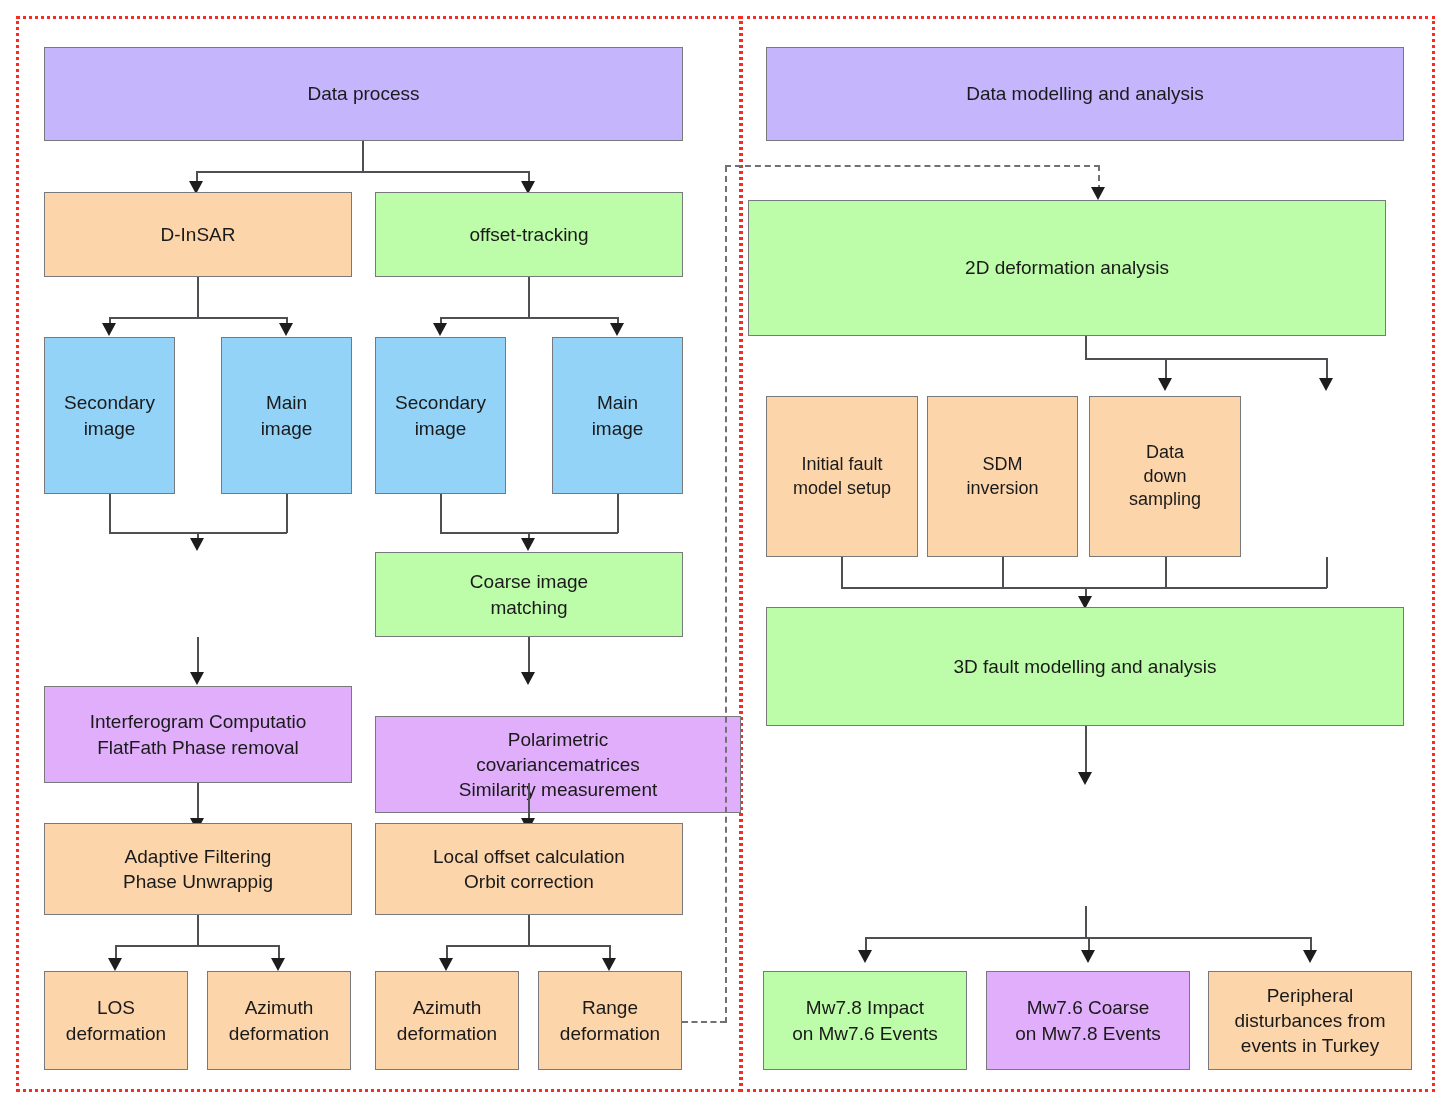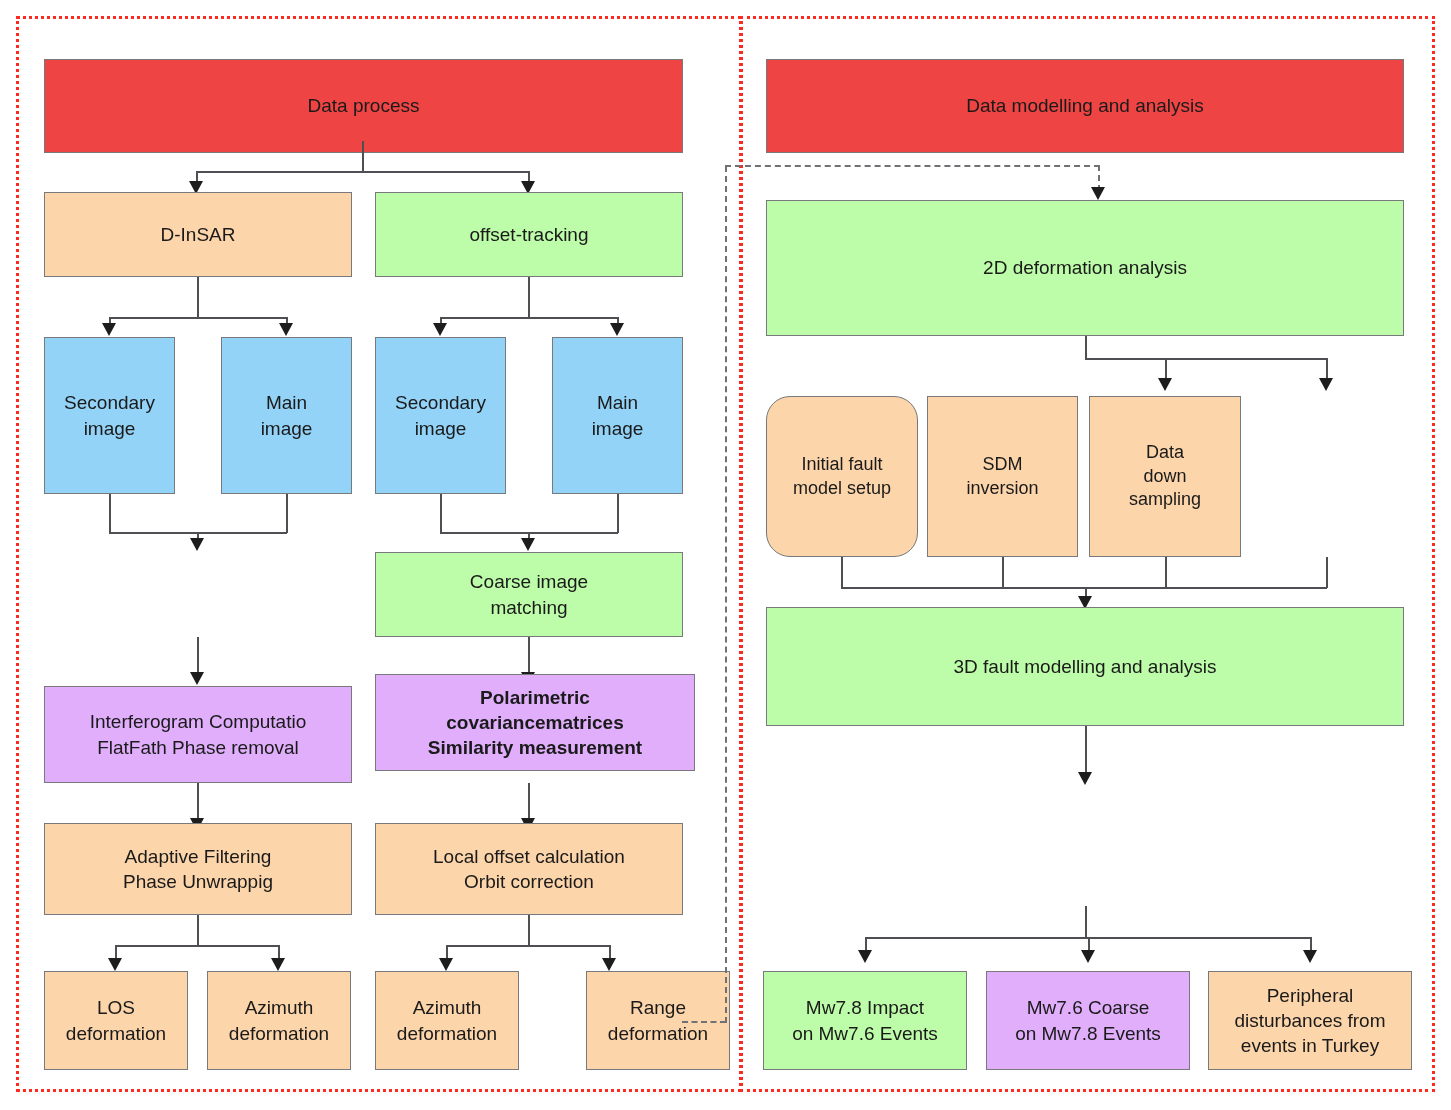--- a/index.html
+++ b/index.html
@@ -32,21 +32,21 @@
     display: flex;
     align-items: center;
     justify-content: center;
     text-align: center;
     color: #1a1a1a;
     font-size: 19px;
     line-height: 1.32;
     padding: 2px 6px;
     white-space: pre-line;
   }
-  .fill-white  { background: #ef4444; margin-top: 12px; }
+  .fill-white  { background: #c4b5fd; }
   .fill-orange { background: #fcd5aa; }
   .fill-green  { background: #bdfca8; }
   .fill-blue   { background: #93d3f8; }
   .fill-purple { background: #e0aefb; }
 
   .node.small { font-size: 18px; }
 
   
   .vline, .hline {
     position: absolute;
@@ -134,21 +134,21 @@
   <div class="node fill-green" style="left:375px; top:552px; width:308px; height:85px;">Coarse image
 matching</div>
 
   <div class="vline" style="left:197px; top:637px; height:42px;"></div>
   <div class="arrow" style="left:190px; top:672px;"></div>
   <div class="vline" style="left:528px; top:637px; height:42px;"></div>
   <div class="arrow" style="left:521px; top:672px;"></div>
 
   <div class="node fill-purple" style="left:44px; top:686px; width:308px; height:97px;">Interferogram Computatio
 FlatFath Phase removal</div>
-  <div class="node fill-purple" style="left:375px; top:674px; width:320px; height:97px;font-weight:bold;">Polarimetric
+  <div class="node fill-purple" style="left:375px; top:716px; width:366px; height:97px;">Polarimetric
 covariancematrices
 Similarity measurement</div>
 
   <div class="vline" style="left:197px; top:783px; height:42px;"></div>
   <div class="arrow" style="left:190px; top:818px;"></div>
   <div class="vline" style="left:528px; top:783px; height:42px;"></div>
   <div class="arrow" style="left:521px; top:818px;"></div>
 
   <div class="node fill-orange" style="left:44px; top:823px; width:308px; height:92px;">Adaptive Filtering
 Phase Unwrappig</div>
@@ -168,41 +168,41 @@
   <div class="arrow" style="left:439px; top:958px;"></div>
   <div class="vline" style="left:609px; top:945px; height:16px;"></div>
   <div class="arrow" style="left:602px; top:958px;"></div>
 
   <div class="node fill-orange" style="left:44px; top:971px; width:144px; height:99px;">LOS
 deformation</div>
   <div class="node fill-orange" style="left:207px; top:971px; width:144px; height:99px;">Azimuth
 deformation</div>
   <div class="node fill-orange" style="left:375px; top:971px; width:144px; height:99px;">Azimuth
 deformation</div>
-  <div class="node fill-orange" style="left:538px; top:971px; width:144px; height:99px;margin-left:48px;">Range
+  <div class="node fill-orange" style="left:538px; top:971px; width:144px; height:99px;">Range
 deformation</div>
 
   <div class="dashline-h" style="left:682px; top:1021px; width:44px;"></div>
   <div class="dashline-v" style="left:725px; top:166px; height:857px;"></div>
   <div class="dashline-h" style="left:725px; top:165px; width:375px;"></div>
   <div class="dashline-v" style="left:1098px; top:165px; height:26px;"></div>
   <div class="arrow" style="left:1091px; top:187px;"></div>
 
   <div class="node fill-white" style="left:766px; top:47px; width:638px; height:94px;">Data modelling and analysis</div>
 
-  <div class="node fill-green" style="left:766px; top:200px; width:638px; height:136px;">2D deformation analysis</div>
+  <div class="node fill-green" style="left:748px; top:200px; width:638px; height:136px;">2D deformation analysis</div>
 
   <div class="vline" style="left:1085px; top:336px; height:23px;"></div>
   <div class="hline" style="left:1085px; top:358px; width:242px;"></div>
   <div class="vline" style="left:1165px; top:358px; height:22px;"></div>
   <div class="arrow" style="left:1158px; top:378px;"></div>
   <div class="vline" style="left:1326px; top:358px; height:22px;"></div>
   <div class="arrow" style="left:1319px; top:378px;"></div>
 
-  <div class="node fill-orange small" style="left:766px; top:396px; width:152px; height:161px;border-radius:24px;">Initial fault
+  <div class="node fill-orange small" style="left:766px; top:396px; width:152px; height:161px;">Initial fault
 model setup</div>
   <div class="node fill-orange small" style="left:927px; top:396px; width:151px; height:161px;">SDM
 inversion</div>
   <div class="node fill-orange small" style="left:1089px; top:396px; width:152px; height:161px;">Data
 down
 sampling</div>
 
   <div class="vline" style="left:841px; top:557px; height:31px;"></div>
   <div class="vline" style="left:1002px; top:557px; height:31px;"></div>
   <div class="vline" style="left:1165px; top:557px; height:31px;"></div>

